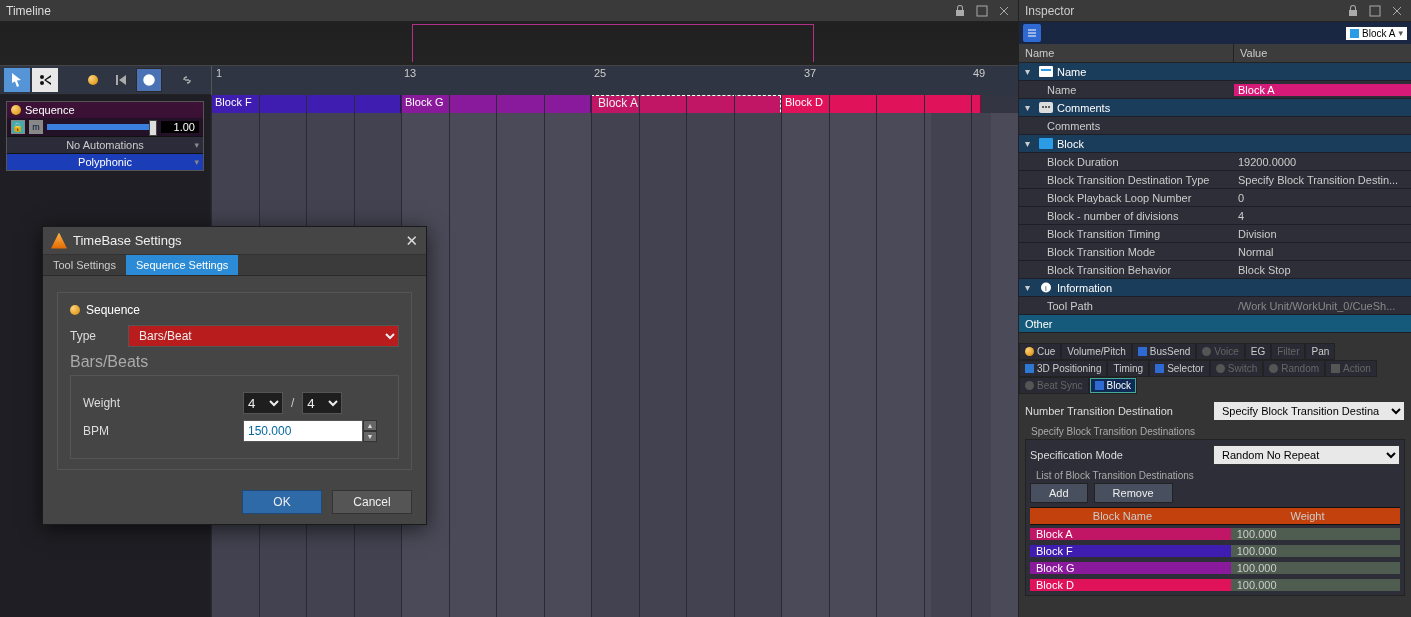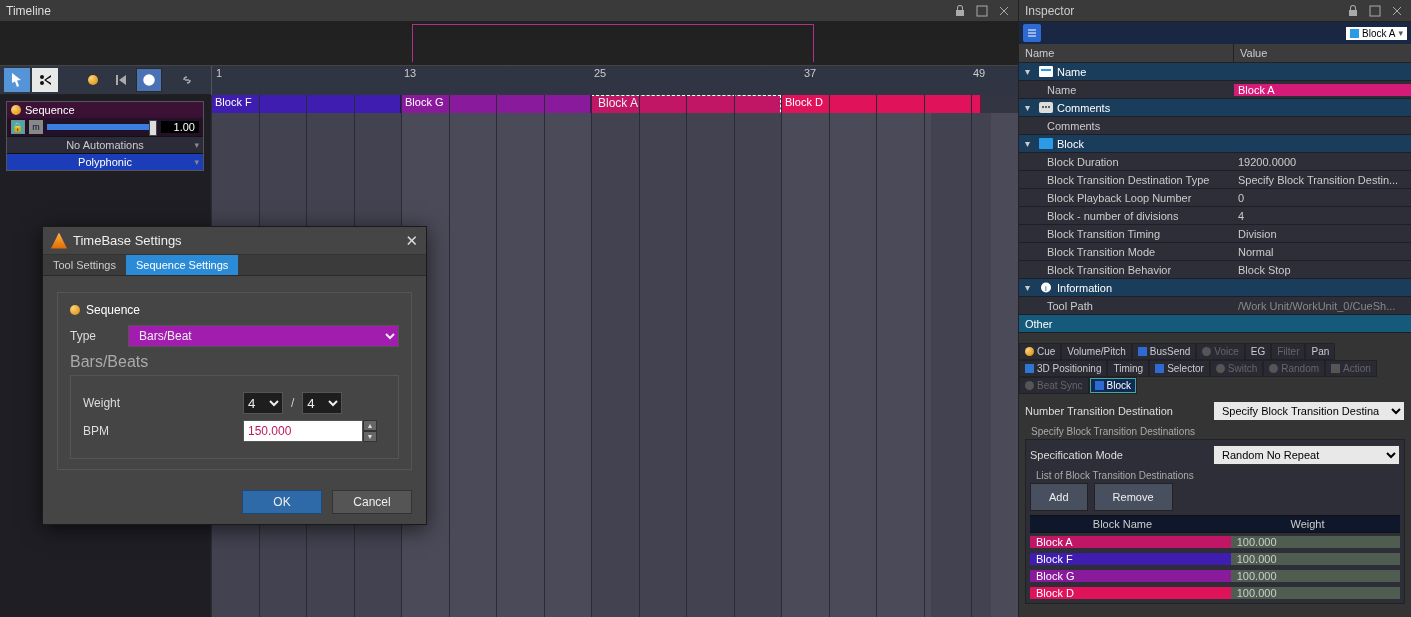--- a/index.html
+++ b/index.html
@@ -60,32 +60,32 @@
 .dlg-close{margin-left:auto;cursor:pointer;font-size:15px;color:#ddd;}
 .dlg-tabs{display:flex;background:#3b3b3b;border-bottom:1px solid #2a2a2a;}
 .dlg-tab{padding:4px 10px;font-size:11px;color:#ccc;cursor:pointer;}
 .dlg-tab.active{background:#2b8bd6;color:#fff;}
 .dlg-body{padding:10px 14px;}
 .group{border:1px solid #555;padding:10px 12px;margin-top:6px;}
 .grp-head{display:flex;align-items:center;gap:6px;margin-bottom:8px;color:#fff;}
 .grp-head .dot{width:10px;height:10px;border-radius:50%;background:radial-gradient(circle at 30% 30%,#ffd27a,#d68a00);}
 .frow{display:flex;align-items:center;gap:8px;margin:6px 0;}
 .frow label{width:50px;color:#ddd;}
-.sel, .num{background:#a21caf;border:1px solid #555;color:#eee;height:22px;padding:0 6px;font-size:12px;}
+.sel, .num{background:#b91c1c;border:1px solid #555;color:#eee;height:22px;padding:0 6px;font-size:12px;}
 .sel.big{flex:1;}
 .smallsel{width:40px;background:#1e1e1e;border:1px solid #555;color:#eee;height:22px;}
 .subhead{font-size:16px;color:#aaa;margin-top:6px;}
 .inner-group{border:1px solid #555;padding:10px 12px;margin-top:4px;}
 .inner-row{display:flex;align-items:center;margin:6px 0;}
 .inner-row label{width:160px;color:#ddd;}
 .dlg-buttons{display:flex;justify-content:flex-end;gap:10px;padding:10px 14px;}
 .btn{width:80px;height:24px;background:#555;border:1px solid #333;color:#eee;cursor:pointer;font-size:12px;}
 .btn.primary{background:#2f6aa8;border:1px solid #1d4878;}
 .spin{display:flex;}
-.spin input{width:120px;background:#fff;color:#be185d;border:1px solid #555;height:22px;padding:0 4px;font-size:12px;}
+.spin input{width:120px;background:#fff;color:#0369a1;border:1px solid #555;height:22px;padding:0 4px;font-size:12px;}
 .spin .sp{width:14px;display:flex;flex-direction:column;}
 .spin .sp div{flex:1;background:#666;border:1px solid #333;font-size:7px;display:flex;align-items:center;justify-content:center;color:#ddd;cursor:pointer;}
 
 
 .insp-header { height:22px; background:#3a3a3a; display:flex; align-items:center; padding:0 6px; border-bottom:1px solid #222;}
 .insp-tabs{height:22px;background:#1a2742;display:flex;align-items:center;padding:0 4px;gap:4px;}
 .insp-tabs .chip{margin-left:auto;background:#fff;color:#000;font-size:10px;padding:1px 4px;display:flex;align-items:center;gap:3px;}
 .insp-tabs .chip .sq{width:9px;height:9px;background:#2b9be6;}
 .insp-tabs .list-ic{width:18px;height:18px;background:#2e6ad1;border-radius:2px;display:flex;align-items:center;justify-content:center;}
 .prop-head{display:flex;background:#3c3c3c;font-size:11px;color:#ccc;border-bottom:1px solid #222;}
@@ -106,22 +106,22 @@
 .cat-tab{height:17px;font-size:10px;display:flex;align-items:center;gap:3px;padding:0 5px;border:1px solid #222;color:#ccc;cursor:pointer;background:#2a2a34;}
 .cat-tab.dim{color:#666;}
 .cat-tab.active{background:#0e2a55;color:#fff;box-shadow:inset 0 0 0 1px #4a9;}
 .cat-tab .bullet{width:9px;height:9px;border-radius:50%;background:radial-gradient(circle at 30% 30%,#ffd27a,#d68a00);}
 .cat-tab .cb{width:9px;height:9px;background:#2e6ad1;}
 .form-area{padding:4px 6px;}
 .farow{display:flex;align-items:center;height:22px;gap:6px;margin:2px 0;}
 .farow label{font-size:11px;color:#ddd;}
 .wide-select{flex:1;background:#e8e8e8;color:#000;border:1px solid #333;height:20px;font-size:11px;padding:0 4px;}
 .sub-caption{font-size:10px;color:#aaa;padding:2px 6px;}
-.btn-sm{height:28px;background:#485060;border:1px solid #222;color:#eee;font-size:11px;padding:0 18px;cursor:pointer;}
-.dest-head{display:flex;background:#0f172a;font-size:11px;border-top:1px solid #111;border-bottom:1px solid #111;}
+.btn-sm{height:20px;background:#485060;border:1px solid #222;color:#eee;font-size:11px;padding:0 18px;cursor:pointer;}
+.dest-head{display:flex;background:#c2410c;font-size:11px;border-top:1px solid #111;border-bottom:1px solid #111;}
 .dest-head div{flex:1;text-align:center;padding:2px 0;}
 .dest-row{display:flex;height:17px;font-size:11px;align-items:center;}
 .dest-row .n{flex:1.2;padding:0 6px;}
 .dest-row .w{flex:1;padding:0 6px;background:#4f5c50;}
 svg{display:block;}
 </style>
 </head>
 <body>
 
 <div class="main">

